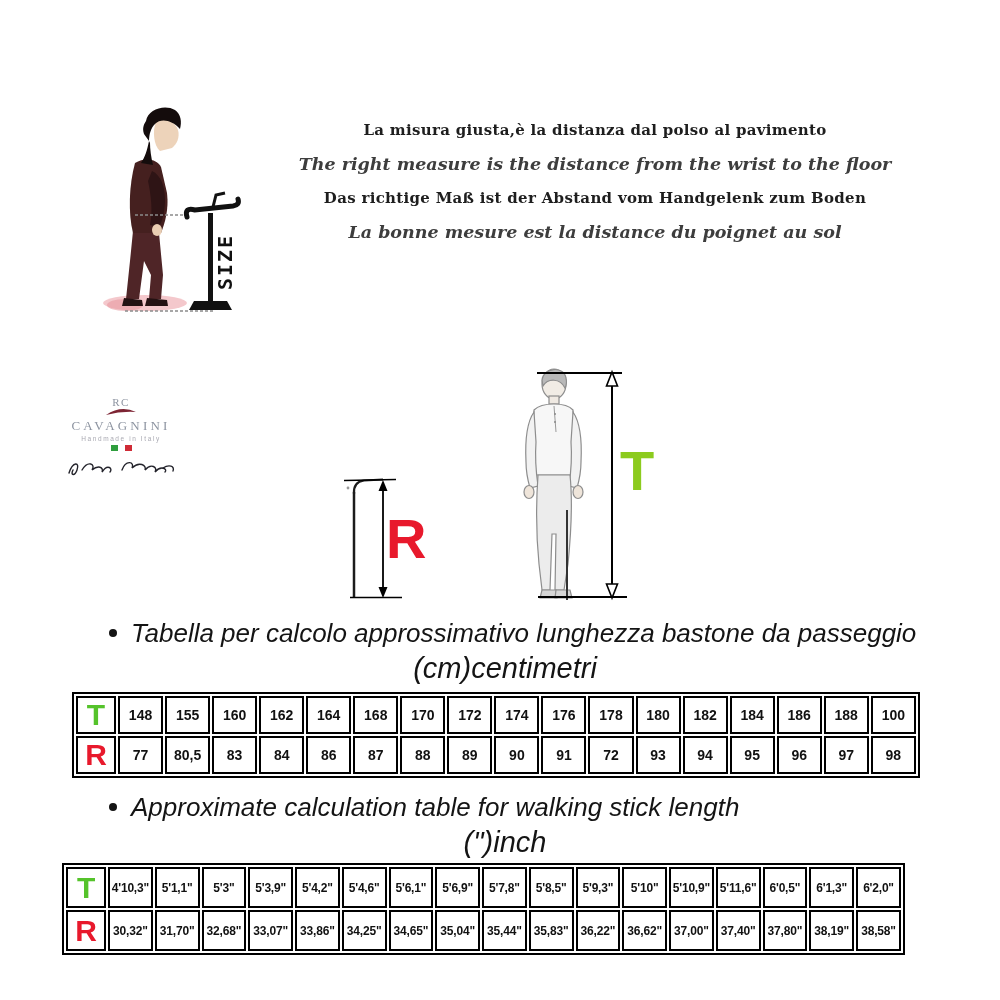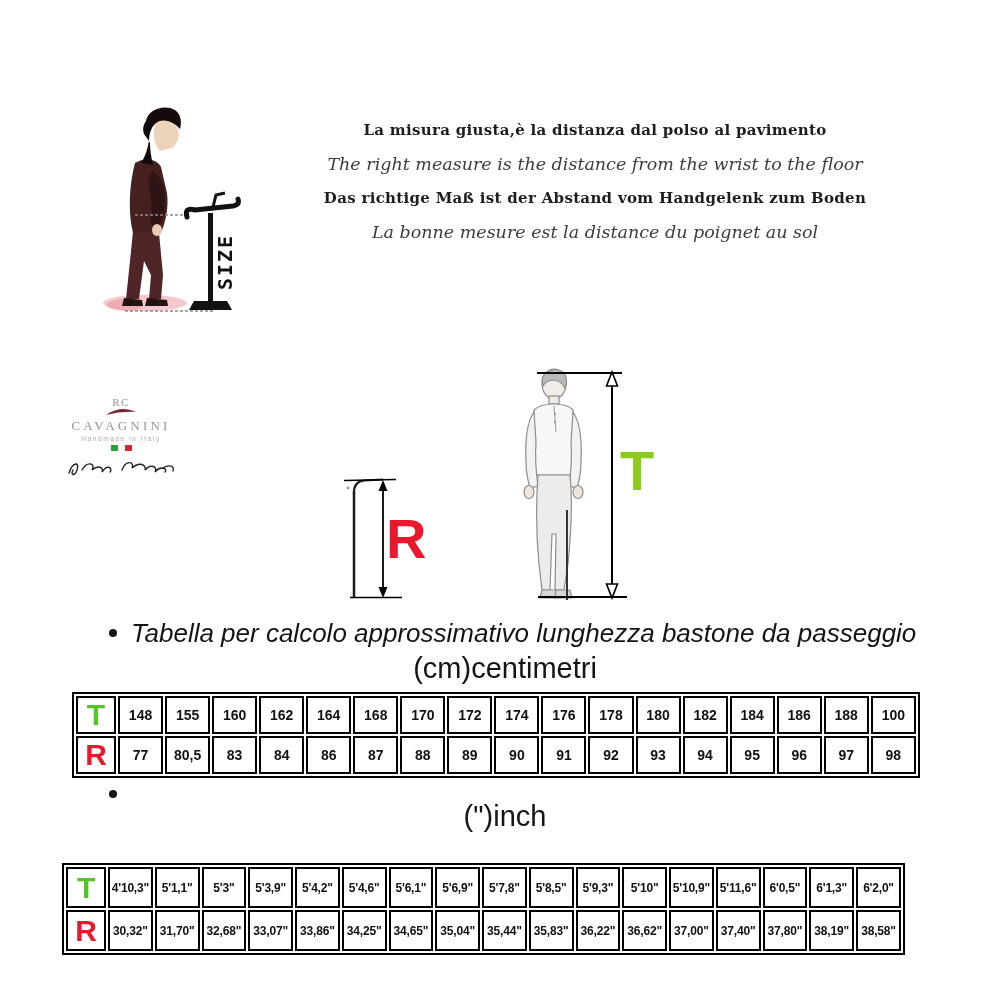--- a/index.html
+++ b/index.html
@@ -4,21 +4,21 @@
 <style>
   html,body{margin:0;padding:0;background:#fff;}
   .page{position:relative;width:1000px;height:1000px;background:#fff;overflow:hidden;
         font-family:"Liberation Sans",sans-serif;}
 
   
   .figure-size{position:absolute;left:95px;top:103px;}
 
   
   .instructions{position:absolute;left:250px;top:113px;width:690px;text-align:center;}
-  .instr-line{height:34px;line-height:34px;white-space:nowrap;}
+  .instr-line{height:34px;line-height:34px;white-space:nowrap;font-weight:bold;}
   .instr-line.bold{font-family:"DejaVu Serif",serif;font-weight:bold;color:#1e1e1e;
                    font-size:15px;letter-spacing:.3px;}
   .instr-line.italic{font-family:"DejaVu Serif",serif;font-style:italic;color:#3d3d3d;
                      font-size:17.5px;}
 
   
   .logo{position:absolute;left:56px;top:390px;width:130px;text-align:center;}
   .logo-rc{font-family:"Liberation Serif",serif;font-size:11px;color:#8d94a1;letter-spacing:1.5px;margin-top:6px;}
   .logo-swoosh{display:block;margin:0 auto;}
   .logo-brand{font-family:"Liberation Serif",serif;font-size:13px;color:#8d94a1;
@@ -40,21 +40,21 @@
   .t-label{position:absolute;left:620px;top:443px;font-size:56px;font-weight:bold;
            color:#8ccb1e;line-height:1;}
 
   
   .bullet-section{position:absolute;left:95px;width:820px;color:#141414;}
   .b1{top:616px;}
   .b2{top:790px;}
   .bullet-row{display:flex;align-items:center;gap:14px;padding-left:14px;}
   .bullet-dot{width:8px;height:8px;border-radius:50%;background:#141414;flex:0 0 auto;}
   .bullet-text{font-size:26px;line-height:34px;white-space:nowrap;font-style:italic;}
-  .unit-line{text-align:center;font-size:29px;line-height:36px;}
+  .unit-line{text-align:center;font-size:29px;line-height:36px;font-style:italic;}
 
   
   .size-table{position:absolute;border-collapse:separate;border-spacing:2px;
               border:2px solid #000;background:#fff;table-layout:fixed;}
   .size-table th,.size-table td{border:2px solid #000;text-align:center;vertical-align:middle;
               font-weight:bold;color:#111;padding:0;overflow:hidden;}
   .size-table.cm{left:72px;top:692px;width:848px;height:86px;font-size:14px;}
   .size-table.inch{left:62px;top:863px;width:843px;height:92px;font-size:12px;letter-spacing:-.2px;}
   .head-col{width:40px;}
   th.t-head{color:#55c32b;font-size:30px;line-height:1;}
@@ -200,34 +200,35 @@
       <td>77</td>
           <td>80,5</td>
           <td>83</td>
           <td>84</td>
           <td>86</td>
           <td>87</td>
           <td>88</td>
           <td>89</td>
           <td>90</td>
           <td>91</td>
-          <td>92</td>
+          <td>72</td>
           <td>93</td>
           <td>94</td>
           <td>95</td>
           <td>96</td>
           <td>97</td>
           <td>98</td>
         </tr>
     </tbody>
   </table>
 
   <div class="bullet-section b2">
     <div class="bullet-row">
       <span class="bullet-dot"></span>
+      <span class="bullet-text">Approximate calculation table for walking stick length</span>
     </div>
     <div class="unit-line">(")inch</div>
   </div>
 
   <table class="size-table inch">
     <colgroup>
         <col class="head-col">
       </colgroup>
     <tbody>
       <tr>

